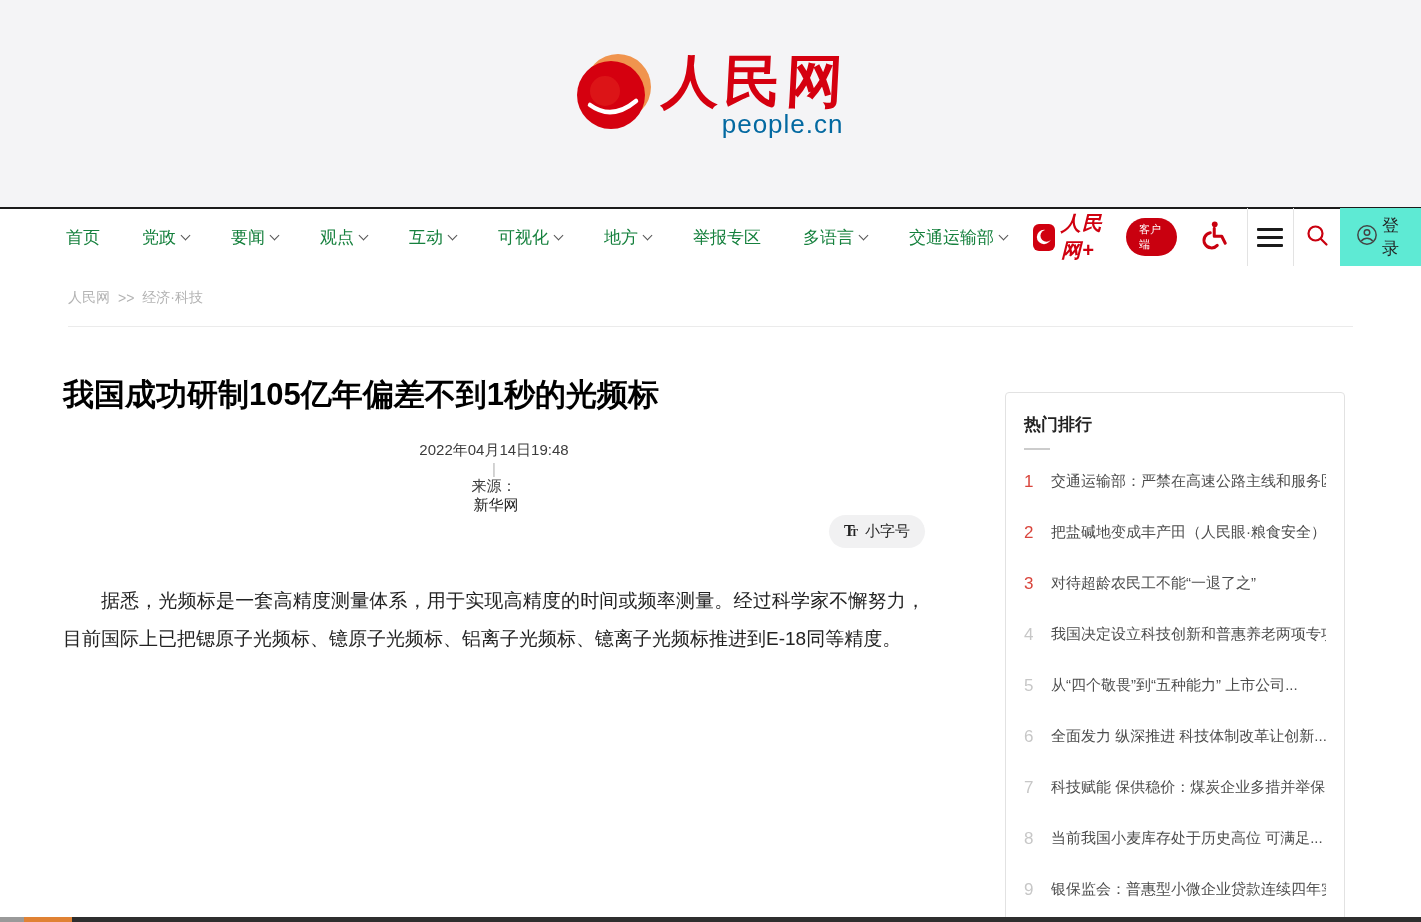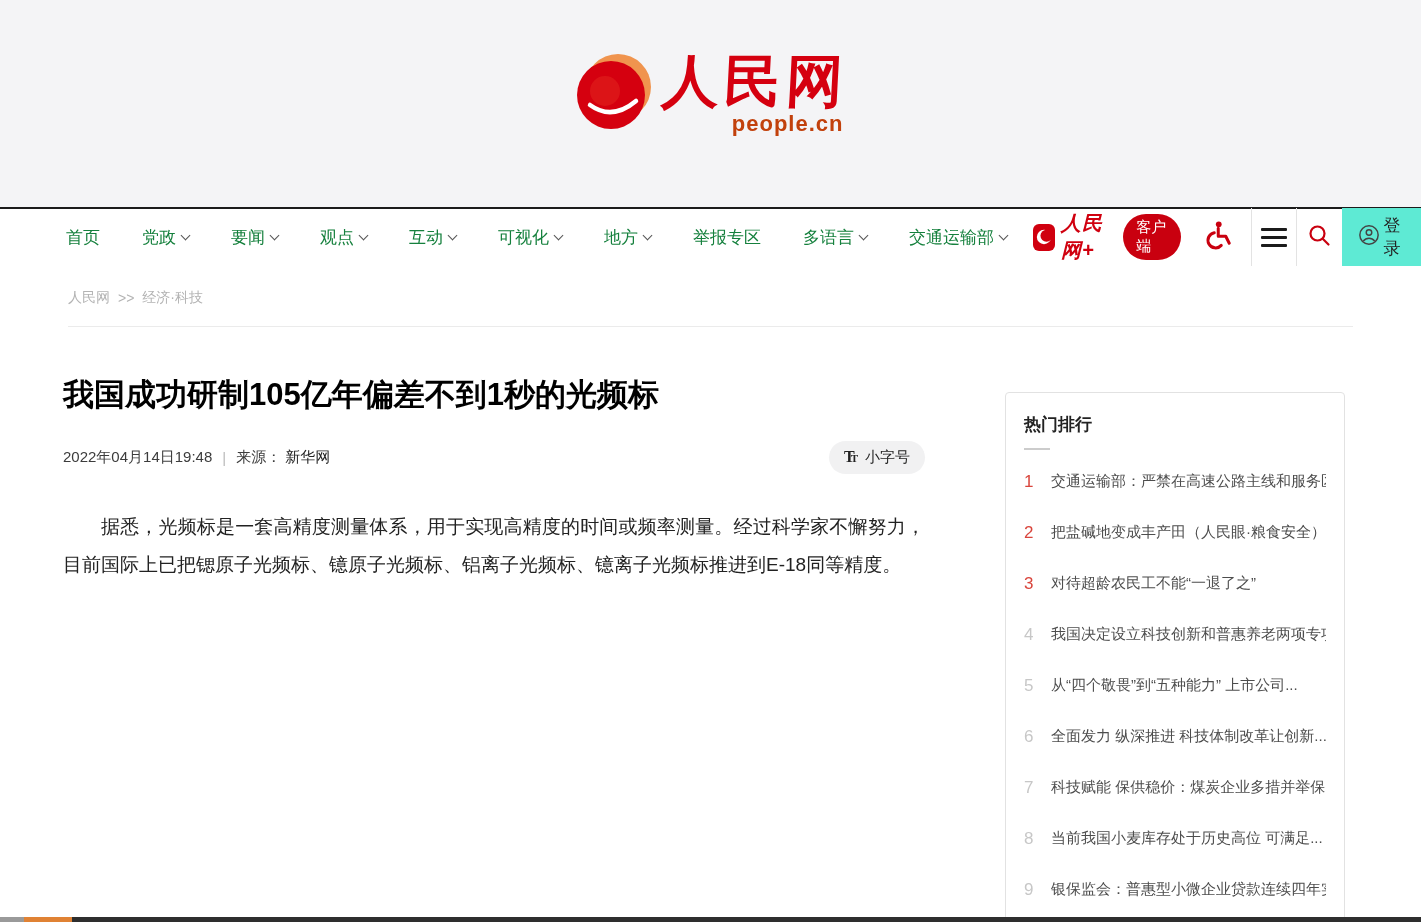--- a/index.html
+++ b/index.html
@@ -6,58 +6,58 @@
   html,body { width:1421px; height:922px; overflow:hidden; background:#fff;
     font-family:"Liberation Sans", sans-serif; }
 
   
   .header { height:207px; background:#f4f4f6; position:relative; }
   .logo { position:absolute; left:50%; top:52px; transform:translateX(-50%);
     display:flex; align-items:center; gap:8px; }
   .logo-txt { display:flex; flex-direction:column; }
   .logo-cn { font-size:57px; font-weight:bold; color:#d5000f; letter-spacing:5px;
     line-height:58px; transform:skewX(-3deg); }
-  .logo-en { font-size:22px; font-weight:bold; color:#c2410c; text-align:right;
+  .logo-en { font-size:26px; font-weight:normal; color:#0369a1; text-align:right;
     letter-spacing:1px; line-height:28px; padding-right:4px; }
 
   
   .nav { height:58px; background:#fff; border-top:2px solid #1b1b1b;
     display:flex; align-items:stretch; padding-left:66px; font-size:17px; color:#111; }
   .nav-left { display:flex; align-items:center; gap:42px; }
   .nav-item { display:flex; align-items:center; cursor:pointer; white-space:nowrap; color:#15803d; }
   .chev { display:inline-block; width:7px; height:7px; border-right:1.5px solid #555;
     border-bottom:1.5px solid #555; transform:rotate(45deg); margin-left:6px; margin-top:-4px; }
   .nav-right { display:flex; align-items:center; margin-left:26px; }
   .app-badge { display:flex; align-items:center; gap:6px; cursor:pointer; }
   .badge-ico { width:27px; height:27px; background:#d0000f; border-radius:6px;
     display:flex; align-items:center; justify-content:center; }
   .badge-brand { color:#d0000f; font-weight:bold; font-size:20px; font-style:italic;
     letter-spacing:1px; }
-  .badge-pill { background:#c9000f; color:#fff; font-size:15px; border-radius:999px;
+  .badge-pill { background:#c9000f; color:#fff; font-size:11px; border-radius:999px;
     padding:4px 13px; margin-left:2px; }
   .a11y { margin-left:22px; cursor:pointer; display:flex; align-items:center; }
   .vline { width:1px; height:58px; background:#e3e3e3; margin:0 0; }
   .iconbtn { width:56px; height:58px; display:flex; align-items:center;
     justify-content:center; cursor:pointer; }
   .burger { display:flex; flex-direction:column; gap:5px; }
   .burger div { width:26px; height:3px; background:#1b1b1b; border-radius:1px; }
   .login { height:58px; background:#5eead4; display:flex; align-items:center;
     gap:4px; padding:0 16px; cursor:pointer; font-size:17px; color:#222; }
 
   
   .crumb-row { padding:24px 68px 0 68px; }
   .crumb { color:#b3b3b3; font-size:14px; display:flex; gap:8px; align-items:center; }
   .crumb a { color:#b3b3b3; text-decoration:none; cursor:pointer; }
   .rule { margin:19px 68px 0 68px; border-bottom:1px solid #ebebeb; }
 
   
   .content { position:relative; height:594px; }
   .article { position:absolute; left:63px; top:48px; width:862px; }
   .title { font-size:31px; font-weight:600; color:#000; line-height:40px; }
-  .meta-row { margin-top:26px; display:flex; align-items:center; font-size:15px; color:#3c3c3c; }
+  .meta-row { margin-top:26px; display:flex; align-items:center; font-size:15px; color:#3c3c3c;flex-direction:column; }
   .meta-sep { color:#bbb; margin:0 10px; }
   .src { color:#222; margin-left:4px; cursor:pointer; }
   .font-btn { margin-left:auto; background:#f1f1f2; border-radius:17px; padding:7px 15px;
     display:flex; align-items:baseline; gap:7px; cursor:pointer; color:#222; font-size:15px; }
   .tt { font-family:"Liberation Serif", serif; font-weight:bold; }
   .tt-big { font-size:16px; } .tt-small { font-size:11px; margin-left:-4px; }
   .body-text { margin-top:34px; font-size:19px; color:#222; }
   .body-text p { text-indent:2em; line-height:38px; margin-bottom:24px; text-align:justify; }
 
   

